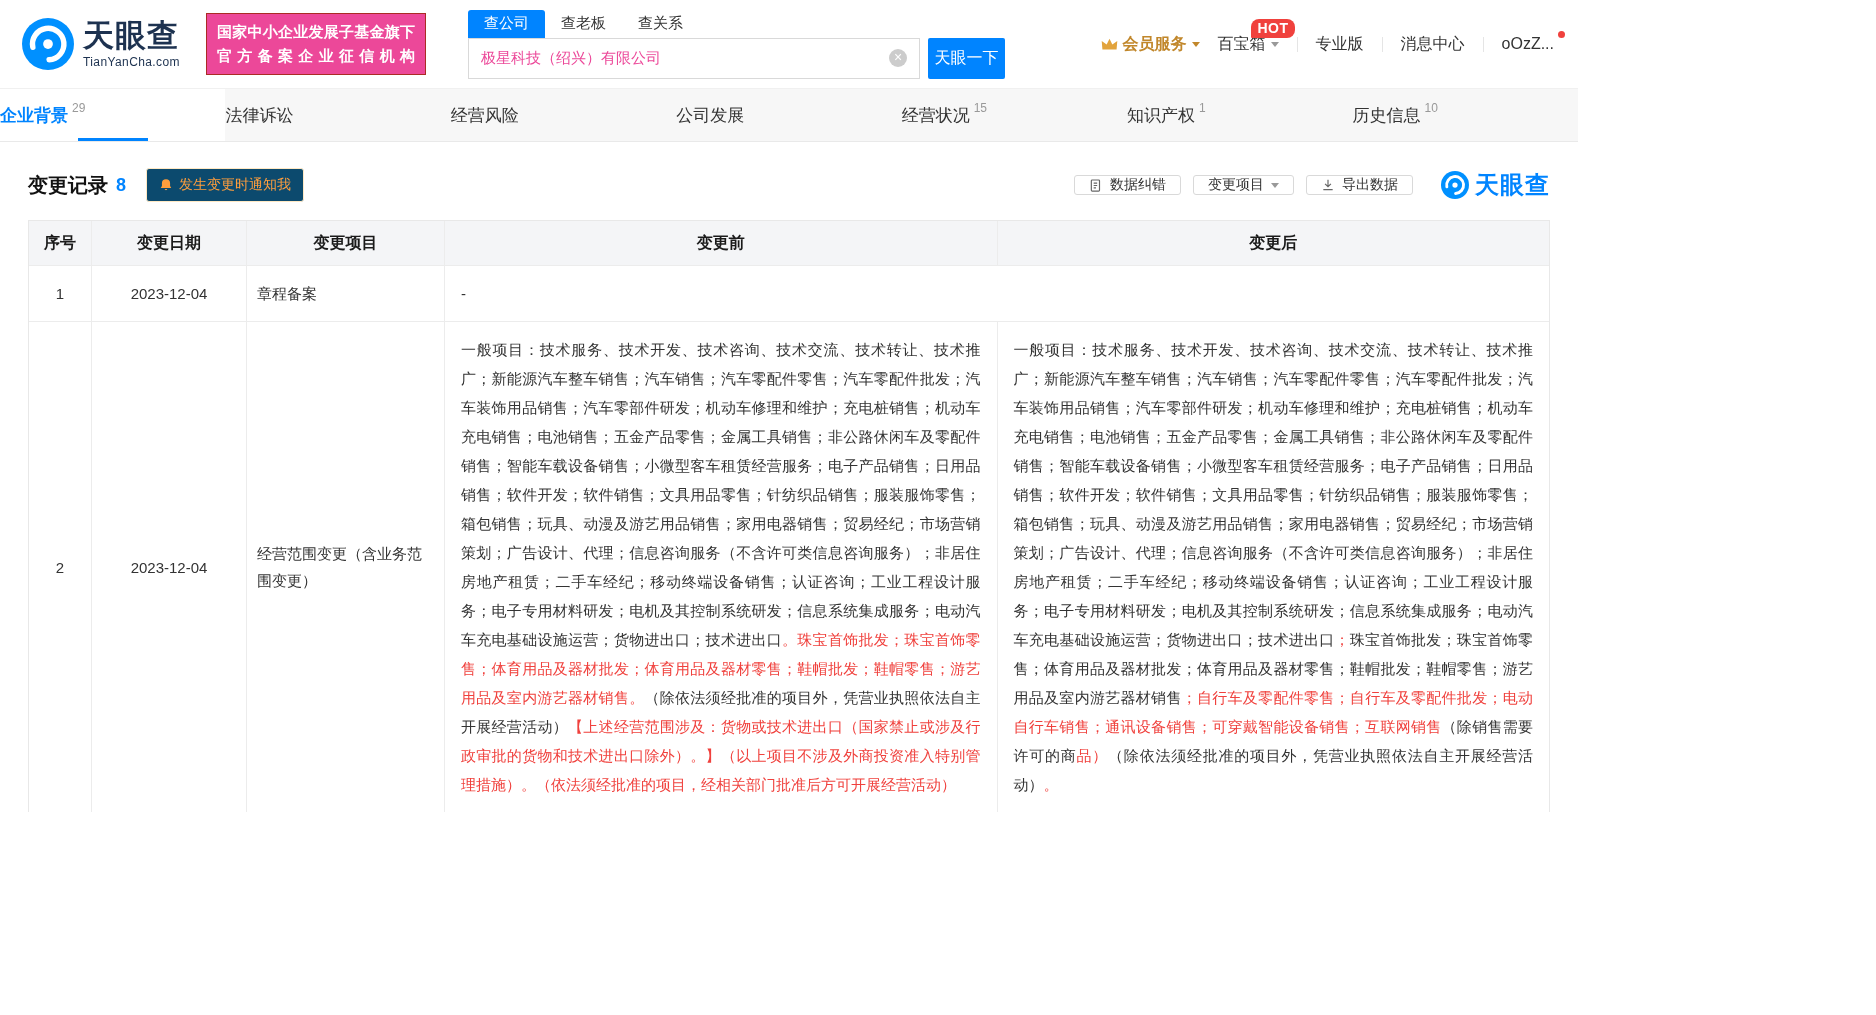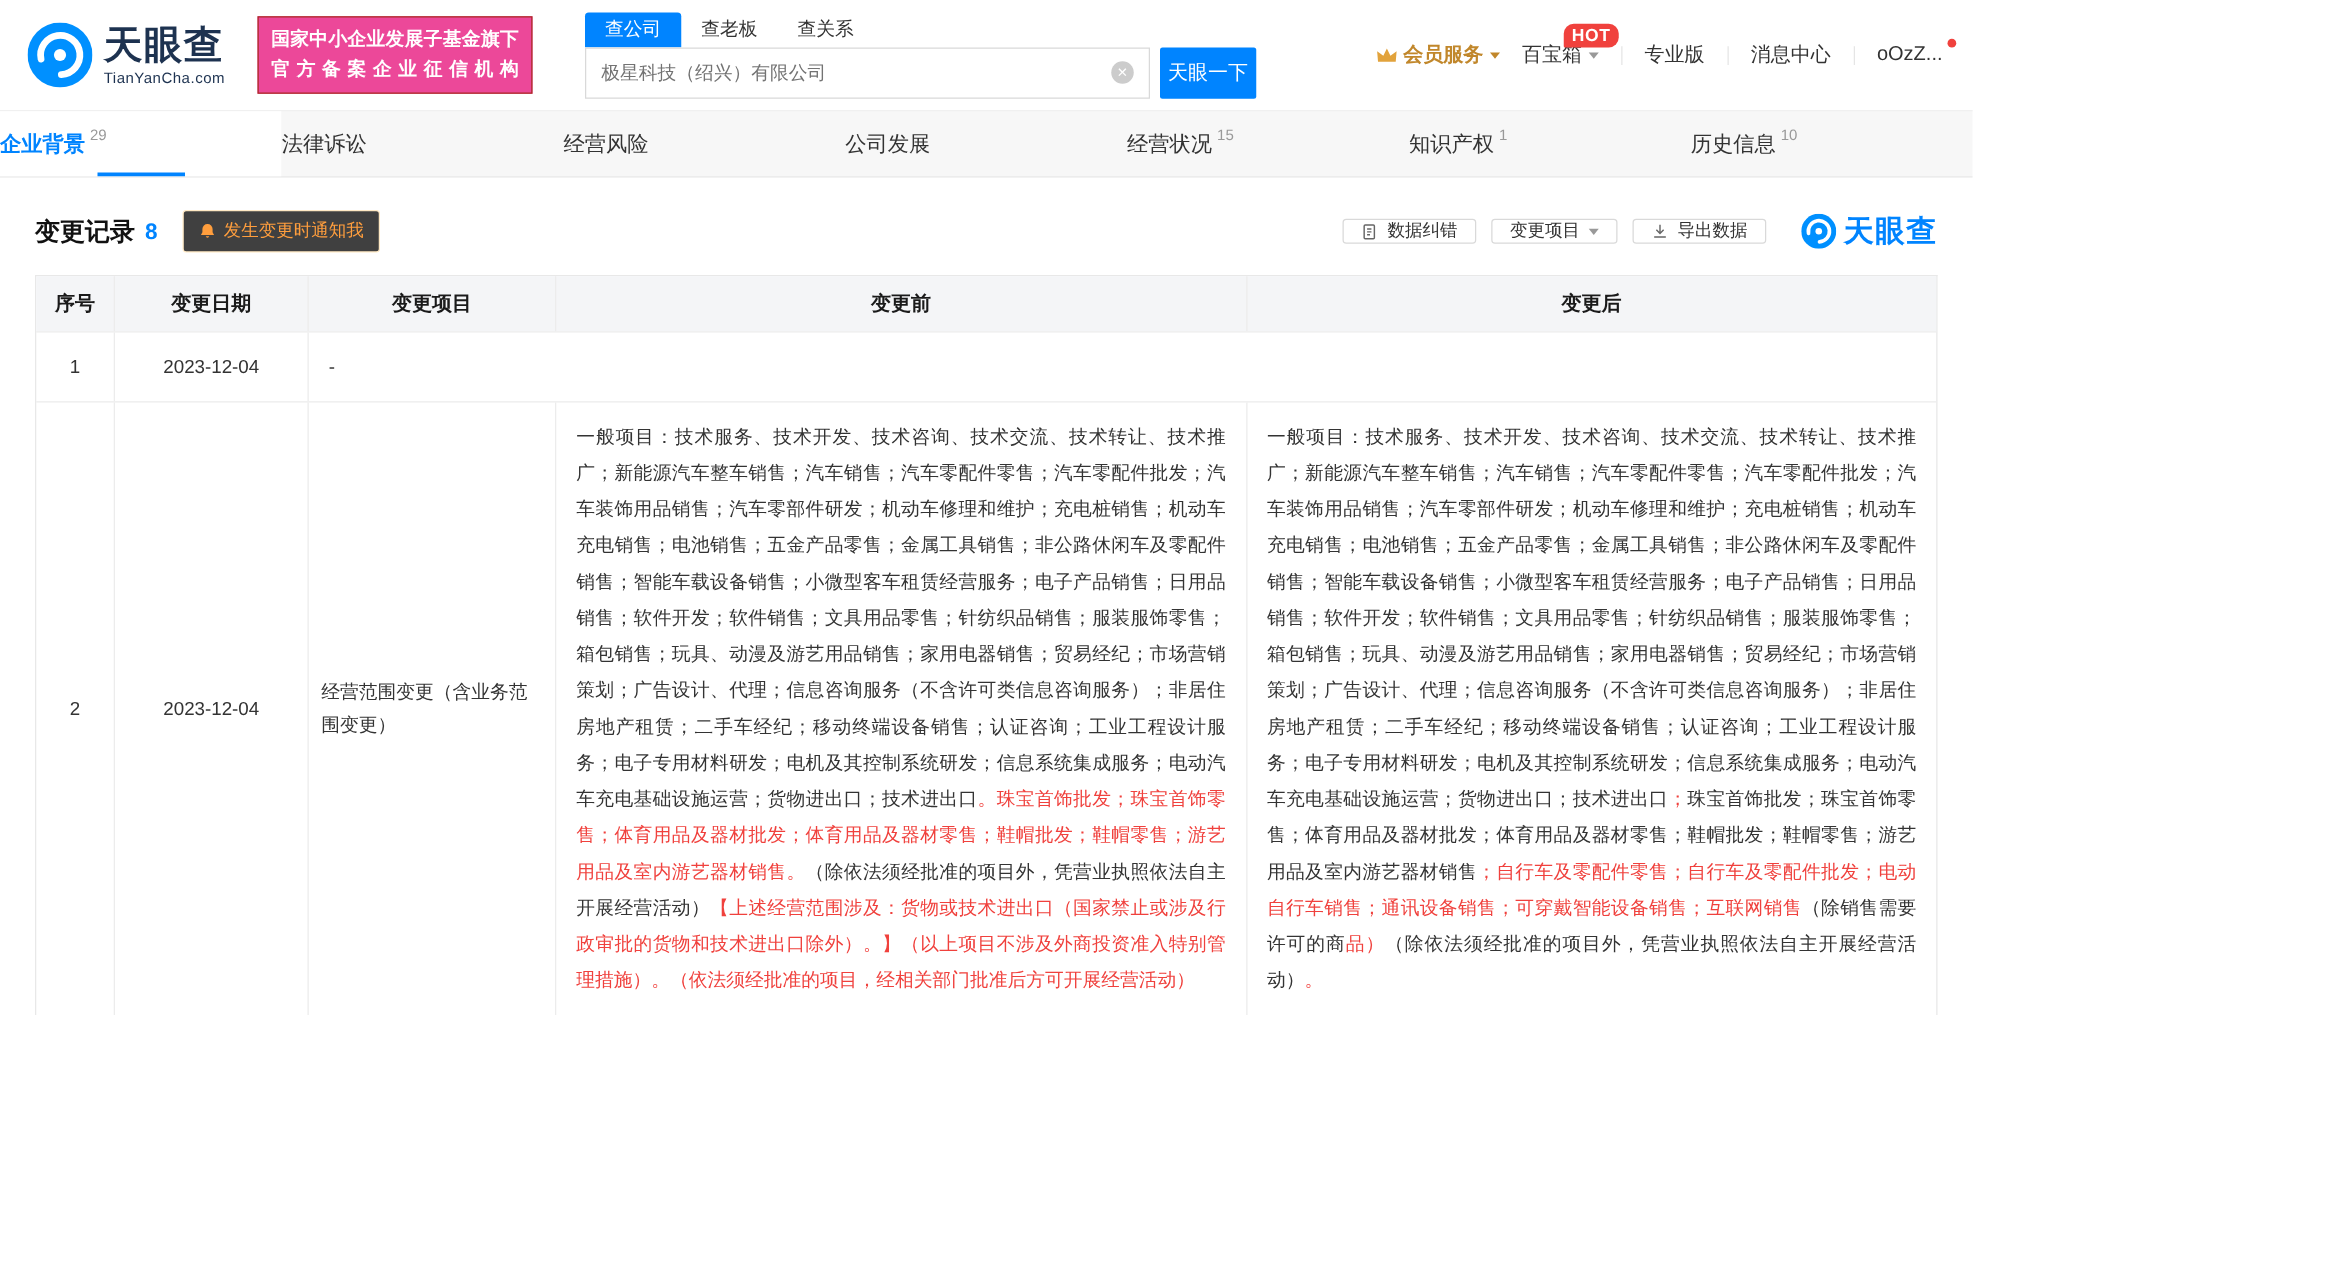--- a/index.html
+++ b/index.html
@@ -17,21 +17,21 @@
   .logo-txt .en { font-size:12px; color:#1d3250; margin-top:4px; letter-spacing:0.4px; }
   .gov { margin-left:26px; background:#ec4899; border:1px solid #ab2b24; color:#fff; font-size:15px; font-weight:bold; padding:6px 10px; width:220px; line-height:1.6; }
   .gov .line { display:block; text-align:justify; text-align-last:justify; }
 
   .search-area { margin-left:42px; display:flex; flex-direction:column; }
   .s-tabs { display:flex; align-items:flex-end; }
   .s-tab { font-size:15px; padding:4px 16px 5px; color:#333; cursor:pointer; }
   .s-tab.active { background:#0084ff; color:#fff; border-radius:3px 3px 0 0; }
   .s-row { display:flex; align-items:center; }
   .s-input { position:relative; width:452px; height:41px; border:1px solid #d9d9d9; display:flex; align-items:center; background:#fff; }
-  .s-input input { border:none; outline:none; flex:1; font-size:15px; color:#737373; padding:0 12px; font-family:inherit; background:transparent; }
+  .s-input input { border:none; outline:none; flex:1; font-size:15px; color:#ec4899; padding:0 12px; font-family:inherit; background:transparent; }
   .clear { width:18px; height:18px; border-radius:50%; background:#ccc; color:#fff; font-size:14px; line-height:17px; text-align:center; margin-right:12px; cursor:pointer; flex:none; }
   .s-btn { margin-left:8px; width:77px; height:41px; background:#0084ff; color:#fff; font-size:16px; border:none; cursor:pointer; border-radius:2px; font-family:inherit; }
 
   .top-right { margin-left:auto; display:flex; align-items:center; gap:18px; font-size:16px; }
   .menu-item { display:flex; align-items:center; gap:5px; cursor:pointer; position:relative; white-space:nowrap; }
   .vip { color:#c1872b; font-weight:bold; }
   .caret { width:0; height:0; border:4px solid transparent; border-top:5px solid currentColor; margin-top:5px; }
   .caret.gray { border-top-color:#999; }
   .hot { position:absolute; top:-15px; right:-16px; background:#f0413d; color:#fff; font-size:14px; font-weight:bold; padding:1px 6px 2px; border-radius:8px 8px 8px 1px; letter-spacing:0.5px; }
   .sep { width:1px; height:15px; background:#e5e5e5; }
@@ -42,21 +42,21 @@
   .nav { display:flex; height:54px; background:#f7f7f7; border-top:1px solid #f0f0f0; border-bottom:1px solid #e9e9e9; }
   .nav-tab { flex:1; display:flex; align-items:center; justify-content:flex-start; font-size:17px; color:#333; cursor:pointer; position:relative; }
   .nav-tab.active { background:#fff; color:#0084ff; font-weight:bold; }
   .nav-tab.active::after { content:""; position:absolute; left:50%; bottom:0; transform:translateX(-50%); width:70px; height:3px; background:#0084ff; }
   .nav-count { font-size:12px; color:#999; margin-left:4px; position:relative; top:-7px; font-weight:normal; }
 
   
   .sec { display:flex; align-items:center; padding:26px 28px 16px; }
   .sec-title { font-size:20px; font-weight:bold; color:#111; }
   .sec-count { font-size:18px; font-weight:bold; color:#0084ff; margin-left:8px; }
-  .notify { margin-left:20px; display:flex; align-items:center; gap:6px; background:#404040; border:1px solid #ffe9c4; color:#ff9e3d; font-size:14px; padding:0 12px; height:34px; border-radius:3px; cursor:pointer; font-family:inherit; }
+  .notify { margin-left:20px; display:flex; align-items:center; gap:6px; background:#0c4a6e; border:1px solid #ffe9c4; color:#ff9e3d; font-size:14px; padding:0 12px; height:34px; border-radius:3px; cursor:pointer; font-family:inherit; }
   .sec-right { margin-left:auto; display:flex; align-items:center; gap:12px; }
   .btn { display:flex; align-items:center; gap:7px; border:1px solid #d9d9d9; background:#fff; font-size:14px; color:#333; padding:0 14px; height:20px; border-radius:3px; cursor:pointer; font-family:inherit; }
   .mini-logo { display:flex; align-items:center; gap:6px; margin-left:16px; }
   .mini-logo .txt { font-size:24px; font-weight:bold; color:#0084ff; letter-spacing:1px; }
 
   
   .tbl { margin:2px 28px 0; border:1px solid #e8e8e8; border-bottom:none; }
   .t-row { display:grid; grid-template-columns:62px 155px 198px 1fr 1fr; }
   .t-row + .t-row, [data-name="table-rows"] .t-row:first-child { border-top:1px solid #ececec; }
   .t-head { background:#f4f5f7; }
@@ -202,20 +202,21 @@
         <div class="t-cell hcell" data-name="column-header">序号</div>
         <div class="t-cell hcell" data-name="column-header">变更日期</div>
         <div class="t-cell hcell" data-name="column-header">变更项目</div>
         <div class="t-cell hcell" data-name="column-header">变更前</div>
         <div class="t-cell hcell" data-name="column-header">变更后</div>
       </div>
     <div data-name="table-rows">
         <div class="t-row" data-name="table-row">
           <div class="t-cell vc" data-name="cell-no">1</div>
           <div class="t-cell vc" data-name="cell-date">2023-12-04</div>
+          <div class="t-cell vc item" data-name="cell-item">章程备案</div>
           <div class="t-cell rich" data-name="cell-before"><span class="" data-name="text-segment">-</span></div>
         </div>
         <div class="t-row" data-name="table-row">
           <div class="t-cell vc" data-name="cell-no">2</div>
           <div class="t-cell vc" data-name="cell-date">2023-12-04</div>
           <div class="t-cell vc item" data-name="cell-item">经营范围变更（含业务范围变更）</div>
           <div class="t-cell rich" data-name="cell-before"><span class="" data-name="text-segment">一般项目：技术服务、技术开发、技术咨询、技术交流、技术转让、技术推广；新能源汽车整车销售；汽车销售；汽车零配件零售；汽车零配件批发；汽车装饰用品销售；汽车零部件研发；机动车修理和维护；充电桩销售；机动车充电销售；电池销售；五金产品零售；金属工具销售；非公路休闲车及零配件销售；智能车载设备销售；小微型客车租赁经营服务；电子产品销售；日用品销售；软件开发；软件销售；文具用品零售；针纺织品销售；服装服饰零售；箱包销售；玩具、动漫及游艺用品销售；家用电器销售；贸易经纪；市场营销策划；广告设计、代理；信息咨询服务（不含许可类信息咨询服务）；非居住房地产租赁；二手车经纪；移动终端设备销售；认证咨询；工业工程设计服务；电子专用材料研发；电机及其控制系统研发；信息系统集成服务；电动汽车充电基础设施运营；货物进出口；技术进出口</span><span class="red" data-name="text-segment">。珠宝首饰批发；珠宝首饰零售；体育用品及器材批发；体育用品及器材零售；鞋帽批发；鞋帽零售；游艺用品及室内游艺器材销售。</span><span class="" data-name="text-segment">（除依法须经批准的项目外，凭营业执照依法自主开展经营活动）</span><span class="red" data-name="text-segment">【上述经营范围涉及：货物或技术进出口（国家禁止或涉及行政审批的货物和技术进出口除外）。】（以上项目不涉及外商投资准入特别管理措施）。（依法须经批准的项目，经相关部门批准后方可开展经营活动）</span></div>
           <div class="t-cell rich" data-name="cell-after"><span class="" data-name="text-segment">一般项目：技术服务、技术开发、技术咨询、技术交流、技术转让、技术推广；新能源汽车整车销售；汽车销售；汽车零配件零售；汽车零配件批发；汽车装饰用品销售；汽车零部件研发；机动车修理和维护；充电桩销售；机动车充电销售；电池销售；五金产品零售；金属工具销售；非公路休闲车及零配件销售；智能车载设备销售；小微型客车租赁经营服务；电子产品销售；日用品销售；软件开发；软件销售；文具用品零售；针纺织品销售；服装服饰零售；箱包销售；玩具、动漫及游艺用品销售；家用电器销售；贸易经纪；市场营销策划；广告设计、代理；信息咨询服务（不含许可类信息咨询服务）；非居住房地产租赁；二手车经纪；移动终端设备销售；认证咨询；工业工程设计服务；电子专用材料研发；电机及其控制系统研发；信息系统集成服务；电动汽车充电基础设施运营；货物进出口；技术进出口</span><span class="red" data-name="text-segment">；</span><span class="" data-name="text-segment">珠宝首饰批发；珠宝首饰零售；体育用品及器材批发；体育用品及器材零售；鞋帽批发；鞋帽零售；游艺用品及室内游艺器材销售</span><span class="red" data-name="text-segment">；自行车及零配件零售；自行车及零配件批发；电动自行车销售；通讯设备销售；可穿戴智能设备销售；互联网销售</span><span class="" data-name="text-segment">（除销售需要许可的商</span><span class="red" data-name="text-segment">品）</span><span class="" data-name="text-segment">（除依法须经批准的项目外，凭营业执照依法自主开展经营活动）</span><span class="red" data-name="text-segment">。</span></div>
         </div>
       </div>

